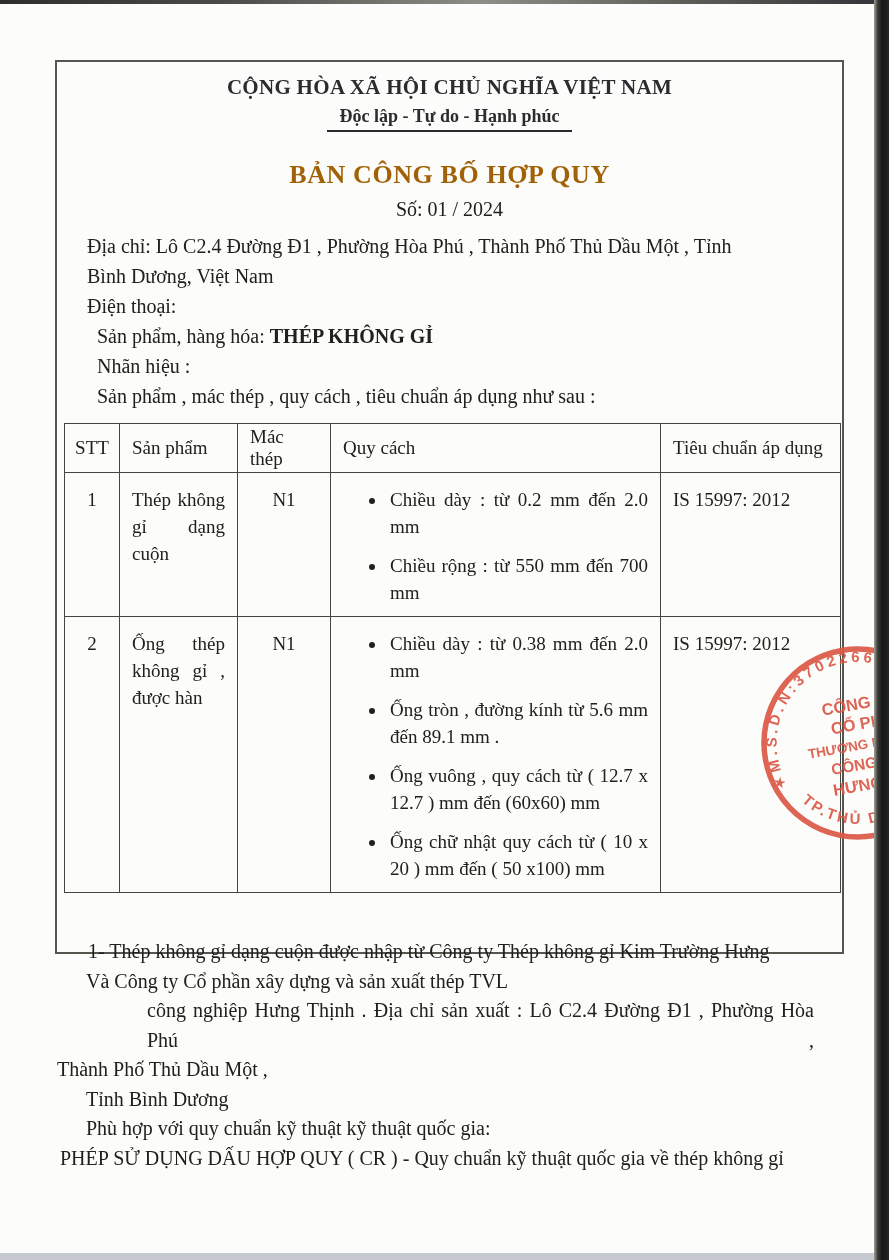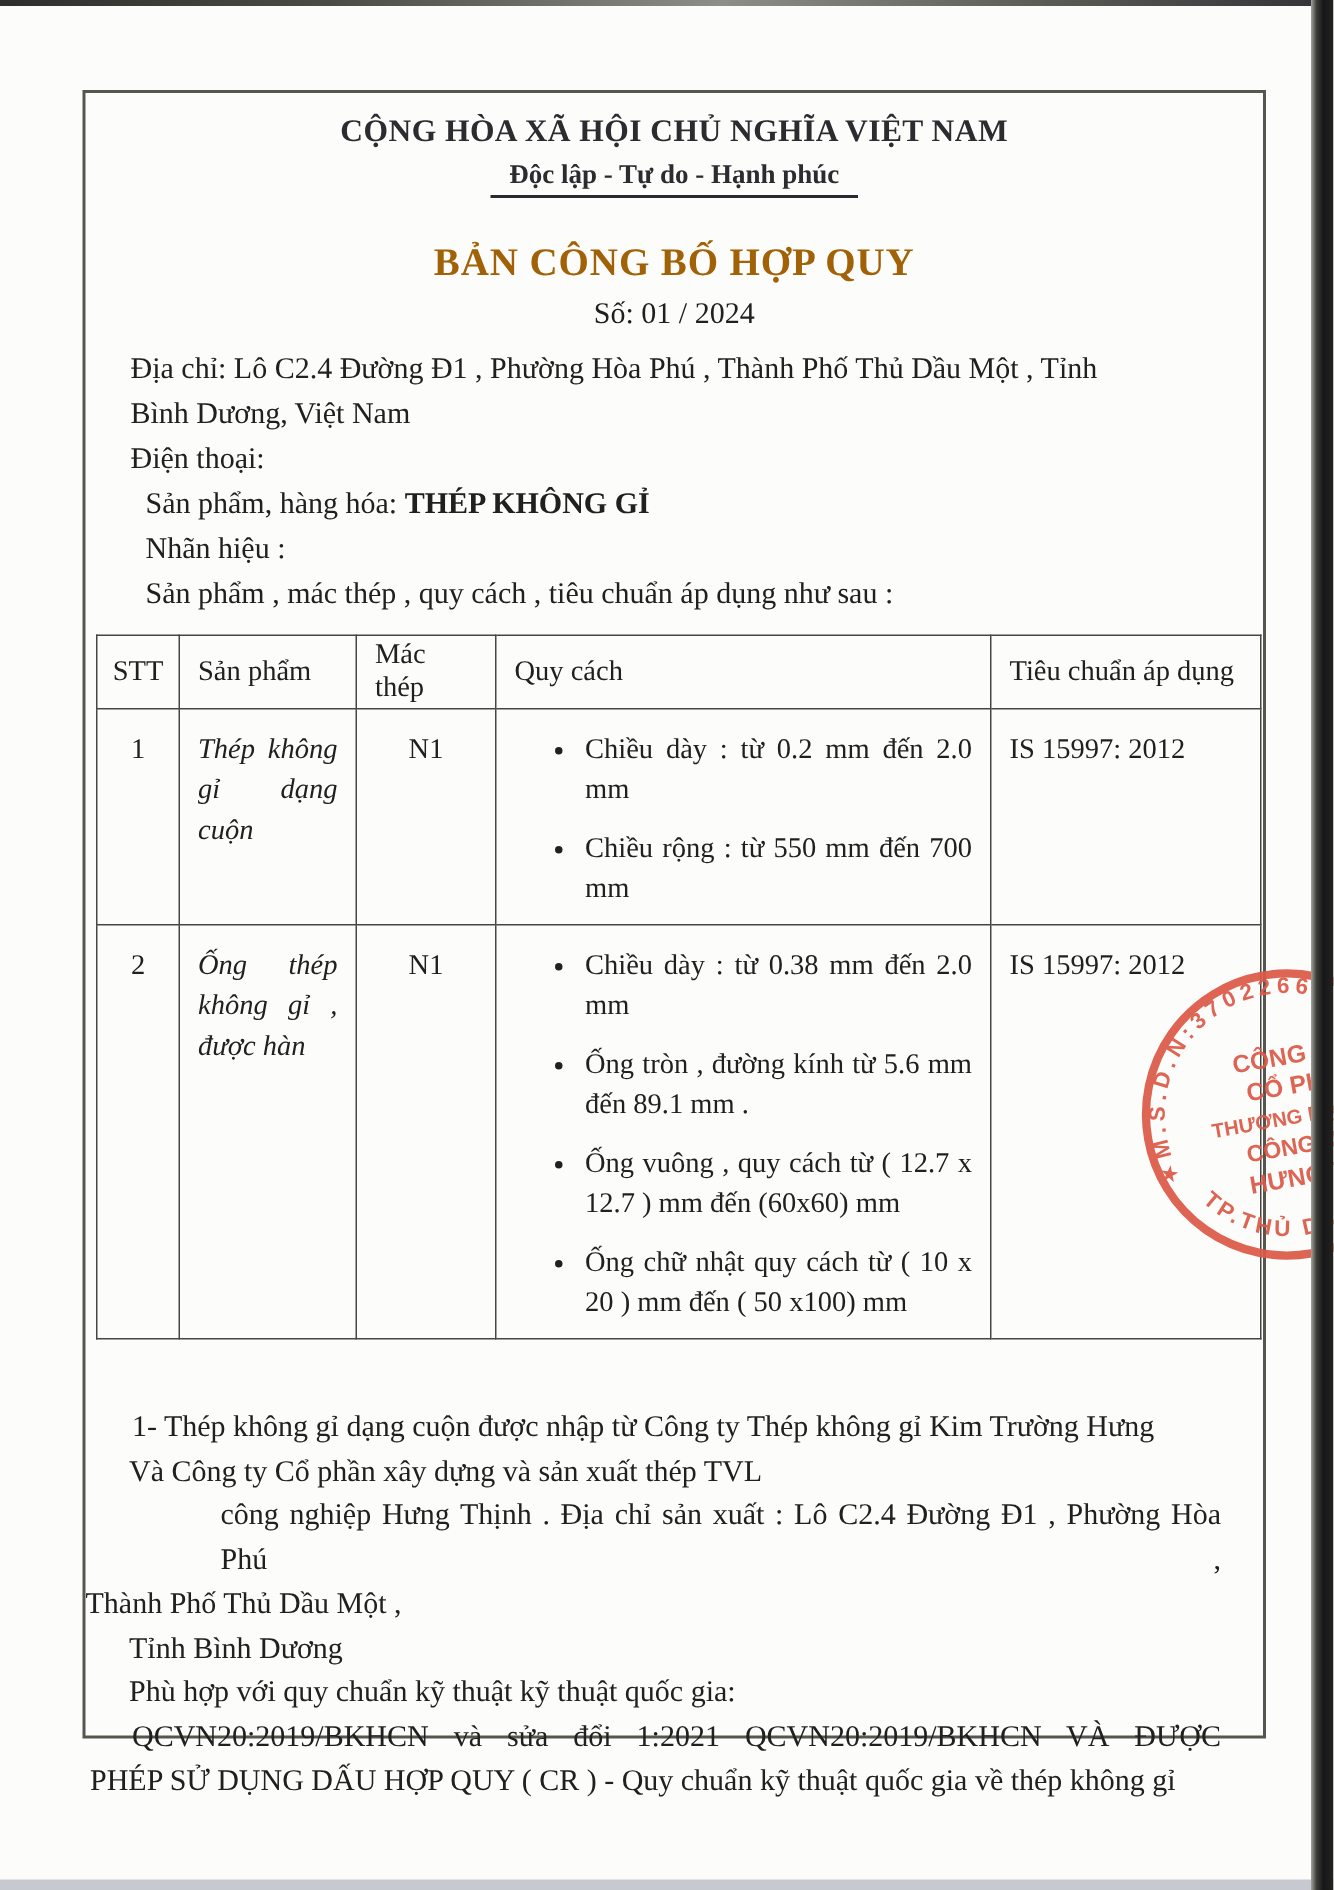--- a/index.html
+++ b/index.html
@@ -10,21 +10,21 @@
   }
   
   .scan-top-line { position:absolute; left:0; top:0; width:876px; height:4px;
     background:linear-gradient(90deg,#2e2e2c 0%,#4a4a46 25%,#8e8e88 55%,#5a5a55 80%,#35353a 100%); z-index:12; }
   .scan-right-band { position:absolute; right:0; top:0; width:15px; height:1260px;
     background:linear-gradient(90deg,#a3a39c 0%,#3c3c37 25%,#16161a 55%,#23231f 100%); z-index:20; }
   .scan-bottom-band { position:absolute; left:0; bottom:0; width:889px; height:7px;
     background:#c6c9cf; z-index:15; }
 
   .page-frame {
-    position:absolute; left:55px; top:60px; width:789px; height:1099px;
+    position:absolute; left:55px; top:60px; width:789px; height:894px;
     border:2px solid #56564f; box-sizing:border-box;
   }
 
   .doc-head { text-align:center; padding-top:13px; }
   .nat-header { font-size:21px; font-weight:bold; letter-spacing:0.3px; color:#2b2b30; }
   .motto { display:inline-block; margin-top:6px; font-size:18px; font-weight:bold;
     border-bottom:2.5px solid #2a2a30; padding:0 12px 3px; color:#2b2b30; }
   .doc-title { margin-top:28px; font-size:26px; font-weight:bold; letter-spacing:0.6px; color:#a16207; }
   .doc-number { margin-top:8px; font-size:20px; }
 
@@ -34,21 +34,21 @@
   .bold { font-weight:bold;text-align:center; }
 
   table.spec-table { border-collapse:collapse; table-layout:fixed; margin:12px 0 0 7px;
     width:776px; font-size:19px; }
   .spec-table th, .spec-table td { border:1.5px solid #464640; box-sizing:border-box; }
   .spec-table th { font-weight:normal; text-align:left; height:45px; padding:2px 12px;
     vertical-align:middle; }
   .spec-table th.c { text-align:center; padding:2px 4px; }
   .spec-table td { vertical-align:top; padding:13px 12px 10px; line-height:27px; }
   .spec-table td.c { text-align:center; }
-  .spec-table td.just { text-align:justify;font-style:italic; }
+  .spec-table td.just { text-align:justify; }
   ul.spec-list { margin:0; padding-left:44px; }
   ul.spec-list li { padding-left:3px; margin-bottom:12px; text-align:justify; line-height:27px; }
   ul.spec-list li:last-child { margin-bottom:0; }
 
   .notes { margin-top:44px; font-size:20px; padding-right:6px; }
   .nline { line-height:29.5px; }
   .nl0 { padding-left:31px; }
   .nl1 { padding-left:29px; }
   .nl2 { padding-left:40px; }
   .nl3 { padding-left:90px; }
@@ -132,21 +132,20 @@
     </tbody>
   </table>
 
   <div class="notes">
     <div class="nline nl0">1-  Thép không gỉ dạng cuộn được nhập từ Công ty Thép không gỉ Kim Trường Hưng</div>
     <div class="nline nl1">Và Công ty Cổ phần xây dựng và sản xuất thép TVL</div>
     <div class="nline nl3 jl">công nghiệp Hưng Thịnh . Địa chỉ sản xuất : Lô C2.4 Đường Đ1 , Phường Hòa Phú ,</div>
     <div class="nline nl4">Thành Phố Thủ Dầu Một ,</div>
     <div class="nline nl5">Tỉnh Bình Dương</div>
     <div class="nline nl6">Phù hợp với quy chuẩn kỹ thuật kỹ thuật quốc gia:</div>
-    <div class="nline nl7 jl">QCVN20:2019/BKHCN và sửa đổi 1:2021 QCVN20:2019/BKHCN VÀ ĐƯỢC</div>
     <div class="nline nl8">PHÉP SỬ DỤNG DẤU HỢP QUY ( CR ) -  Quy chuẩn kỹ thuật quốc gia về thép không gỉ</div>
   </div>
 
 </div>
 
 <div class="stamp-wrap">
   <svg width="222" height="222" viewBox="-111 -111 222 222" xmlns="http://www.w3.org/2000/svg">
     <g transform="rotate(-10)" fill="#dc5948" font-family="Liberation Sans, DejaVu Sans, sans-serif">
       <circle cx="0" cy="0" r="94" fill="none" stroke="#dc5948" stroke-width="5.5"></circle>
       <path id="stamp-arc-top" d="M -80 16 A 81.5 81.5 0 1 1 80 16" fill="none"></path>

